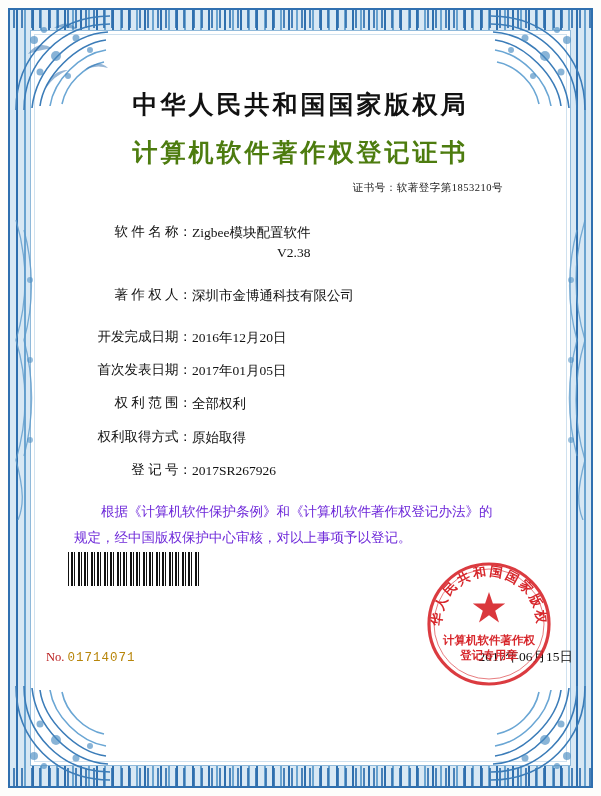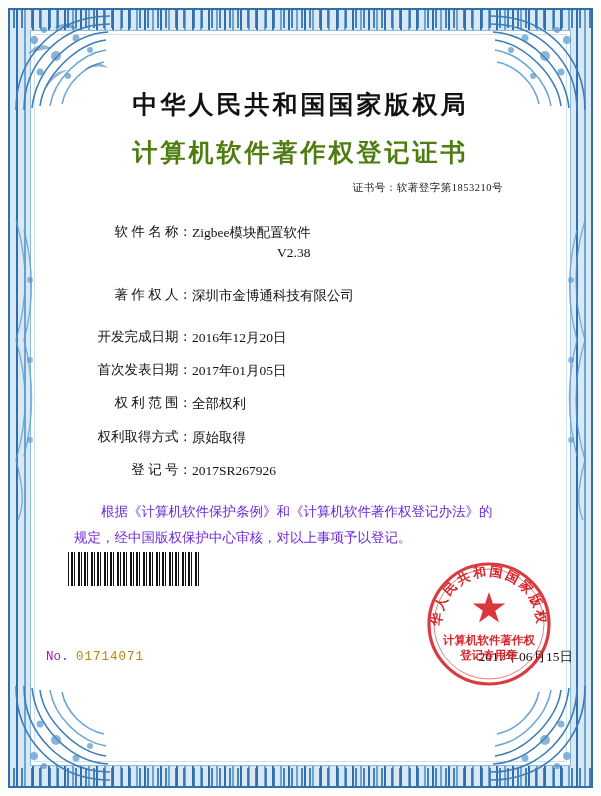--- a/index.html
+++ b/index.html
@@ -175,22 +175,22 @@
   .barcode-no {
     position: absolute;
     left: 46px;
     top: 650px;
     font-size: 12.5px;
     letter-spacing: 1px;
     color: #b8860b;
     font-family: "Liberation Mono", monospace;
   }
   .barcode-no .prefix {
-    color: #a21caf;
-    font-family: Liberation Mono, monospace;
+    color: #b91c1c;
+    font-family: Liberation Serif, serif;
     letter-spacing: 0;
   }
   .issue-date {
     position: absolute;
     right: 28px;
     top: 648px;
     font-size: 13.5px;
     color: #111111;
   }
 

